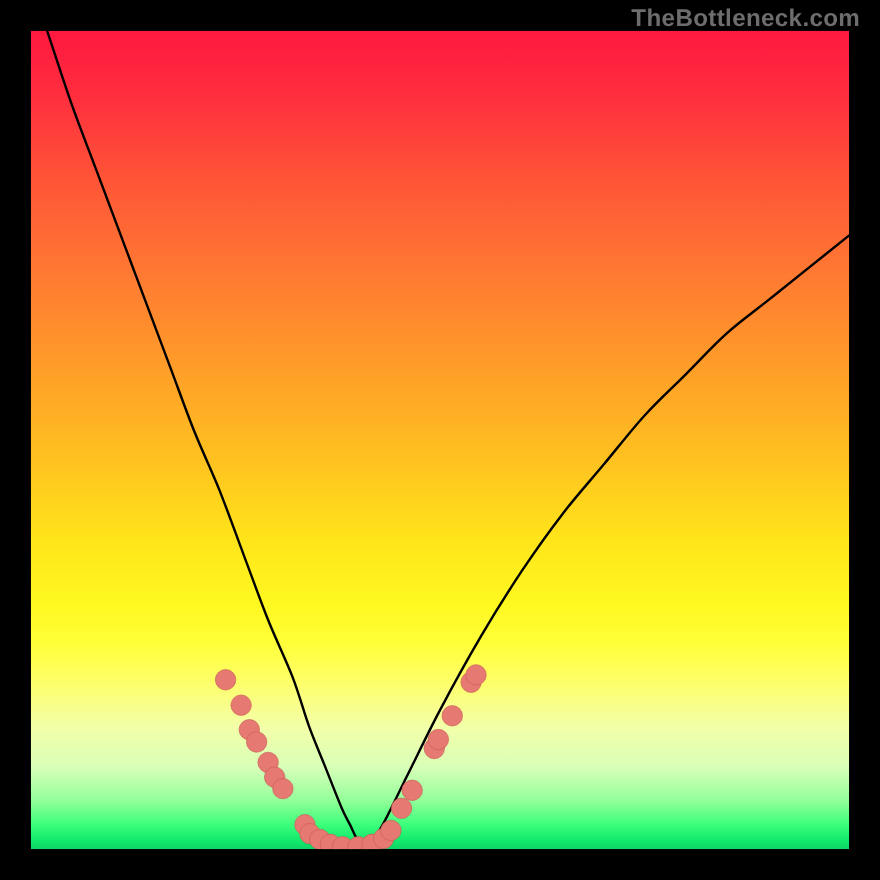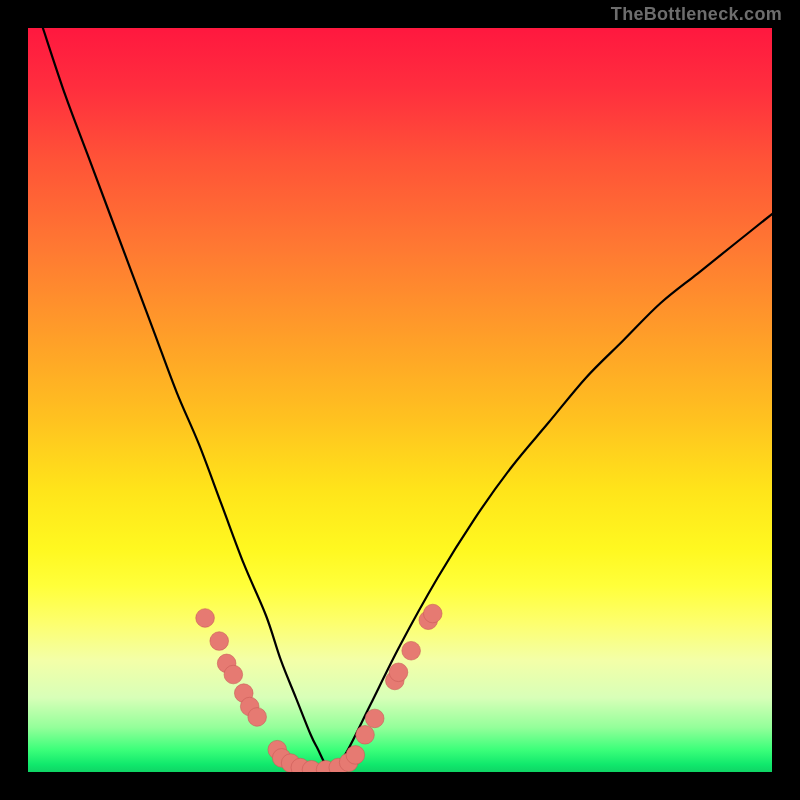--- a/index.html
+++ b/index.html
@@ -48,21 +48,21 @@
       #3cff7a 97%,
       #10e86c 99%,
       #0fd465 100%
     );
   }
   .watermark {
     position: absolute;
     top: 4px;
     right: 18px;
     color: #6d6d6d;
-    font-size: 18px;
+    font-size: 22px;
     font-weight: 600;
     letter-spacing: 0.3px;
     user-select: none;
   }
   svg.curve {
     position: absolute;
     inset: 0;
     width: 100%;
     height: 100%;
   }

